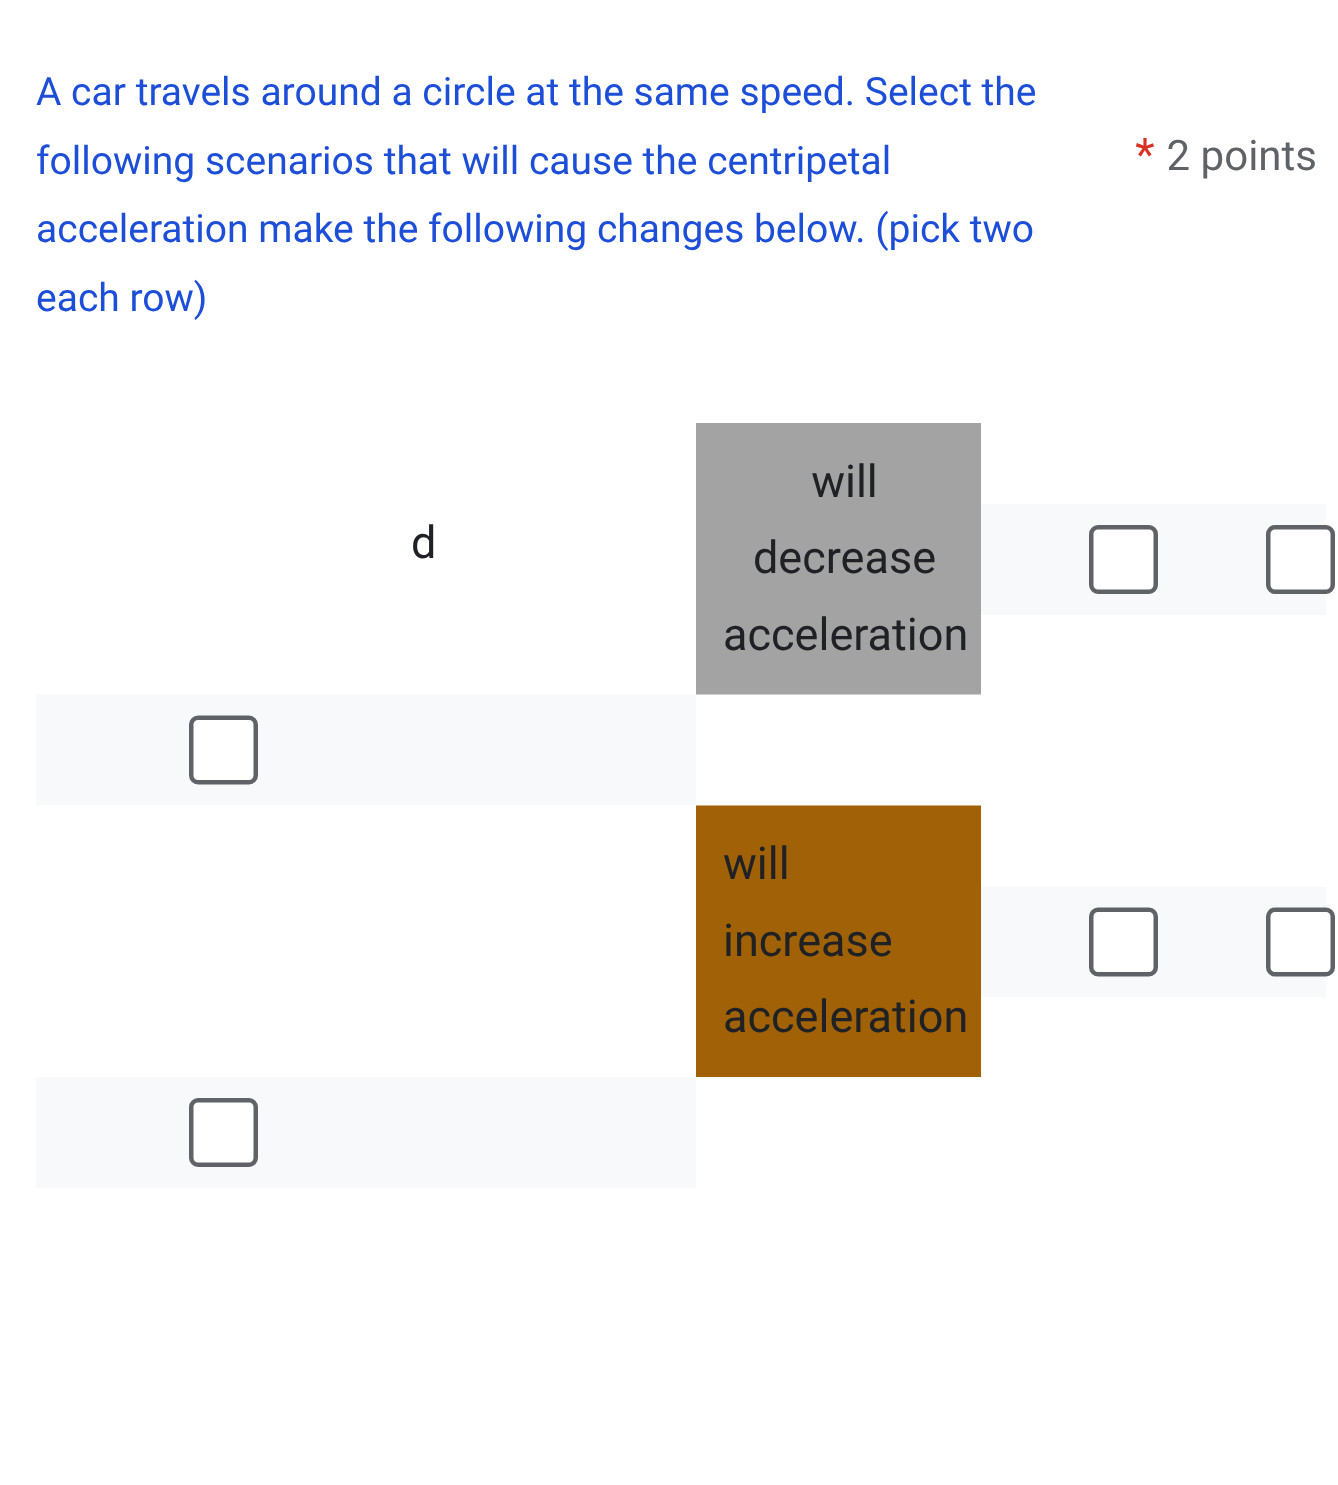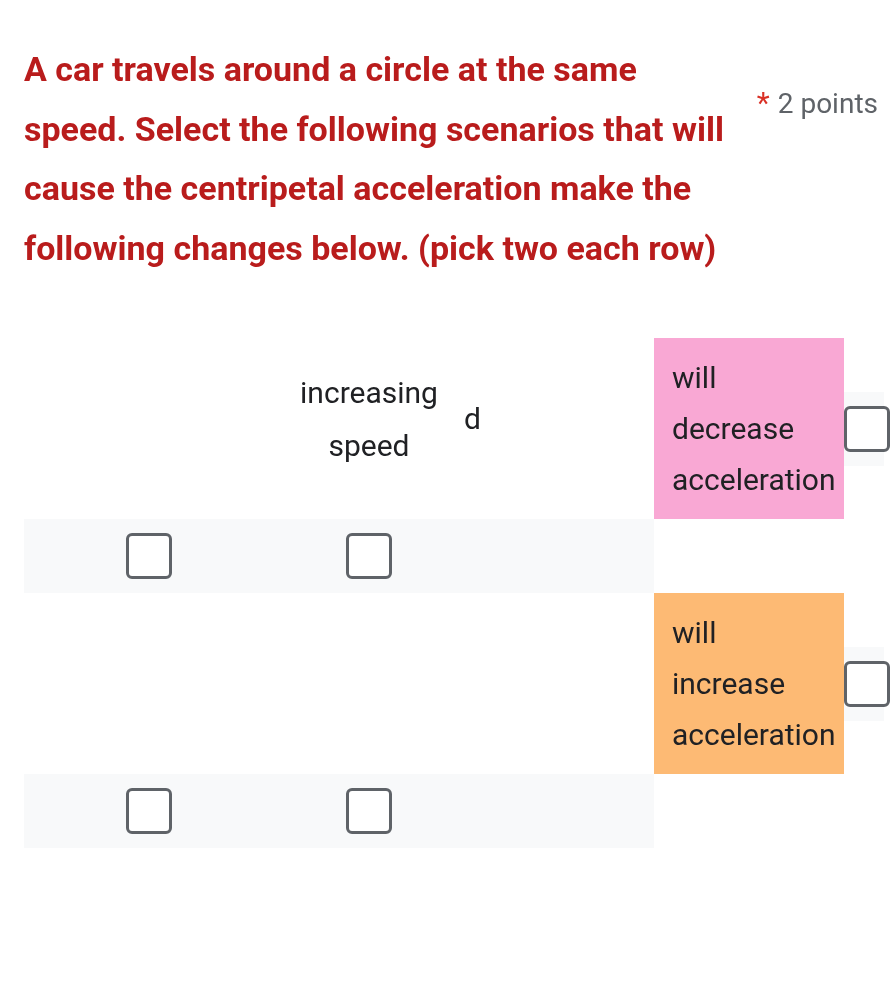--- a/index.html
+++ b/index.html
@@ -17,26 +17,26 @@
     }
     .container {
       padding: 40px 24px 24px 24px;
     }
     .header-row {
       display: flex;
       align-items: flex-start;
       gap: 20px;
     }
     .question-text {
-      font-size: 34px;
+      font-size: 26px;
       line-height: 1.75;
-      color: #b91c1c;
+      color: #1d4ed8;
       flex: 1;
       letter-spacing: 0;
-      font-weight: 700;
+      font-weight: 400;
     }
     .points-wrap {
       display: flex;
       align-items: baseline;
       gap: 8px;
       white-space: nowrap;
       padding-top: 6px;
       margin-right: -10px;
     }
     .required-asterisk {
@@ -104,42 +104,41 @@
     <div class="points-wrap">
       <span class="required-asterisk">*</span>
       <span class="points-label">2 points</span>
     </div>
   </div>
 
   <div class="grid-wrap">
     <div class="grid">
 
       <div></div>
-      <div class="col-header">increasing speed</div>
       <div class="col-header partial">d</div>
 
-      <div class="row-header data-row" style="background:#f9a8d4;">will decrease acceleration</div>
+      <div class="row-header data-row" style="background:#a3a3a3;text-align:center;">will decrease acceleration</div>
       <div class="cell" style="background:#f8f9fa;">
         <span class="checkbox" role="checkbox" aria-checked="false"></span>
       </div>
       <div class="cell" style="background:#f8f9fa;">
         <span class="checkbox" role="checkbox" aria-checked="false"></span>
       </div>
       <div class="cell" style="background:#f8f9fa;">
         <span class="checkbox" role="checkbox" aria-checked="false"></span>
       </div>
       <div class="cell-pad" style="background:#f8f9fa;"></div>
 
       <div class="spacer-row row-header"></div>
       <div class="spacer-row cell"></div>
       <div class="spacer-row cell"></div>
       <div class="spacer-row cell"></div>
       <div class="spacer-row cell-pad"></div>
 
-      <div class="row-header" style="background:#fdba74;">will increase acceleration</div>
+      <div class="row-header" style="background:#a16207;">will increase acceleration</div>
       <div class="cell" style="background:#f8f9fa;">
         <span class="checkbox" role="checkbox" aria-checked="false"></span>
       </div>
       <div class="cell" style="background:#f8f9fa;">
         <span class="checkbox" role="checkbox" aria-checked="false"></span>
       </div>
       <div class="cell" style="background:#f8f9fa;">
         <span class="checkbox" role="checkbox" aria-checked="false"></span>
       </div>
       <div class="cell-pad" style="background:#f8f9fa;"></div>

